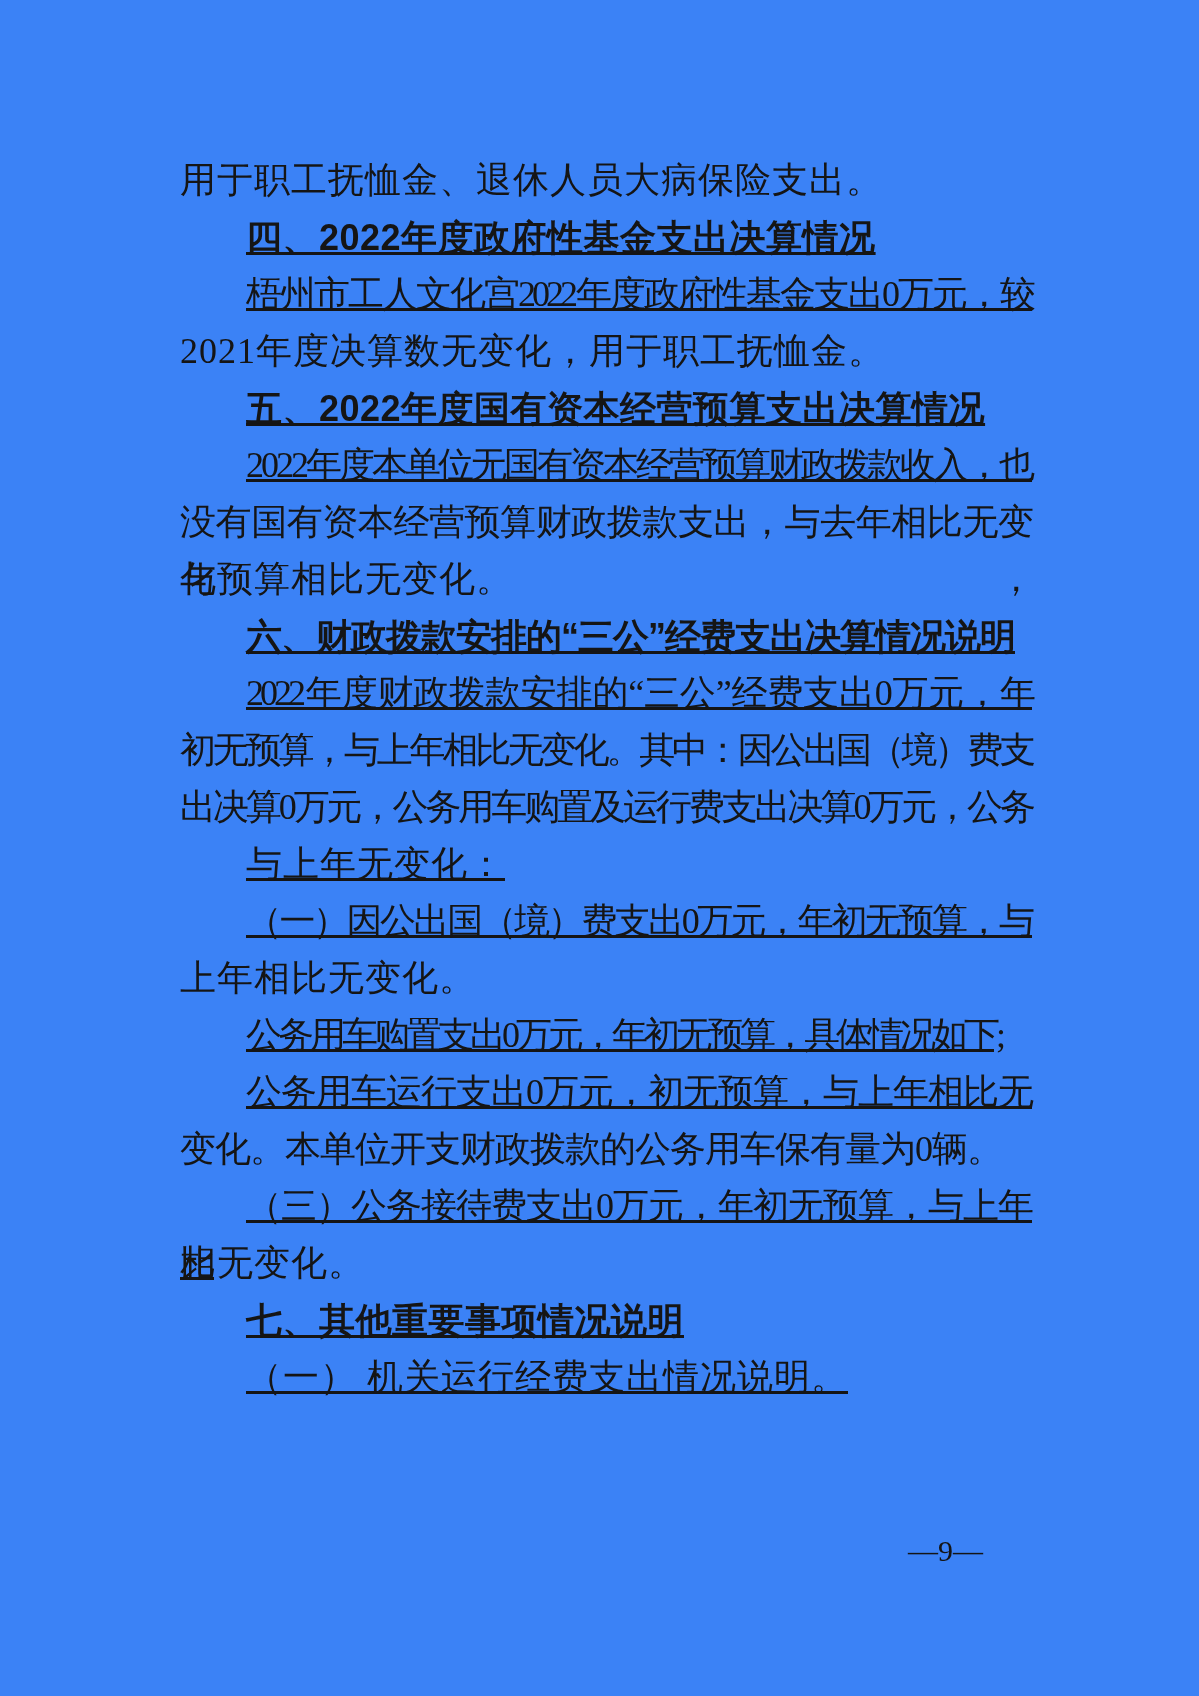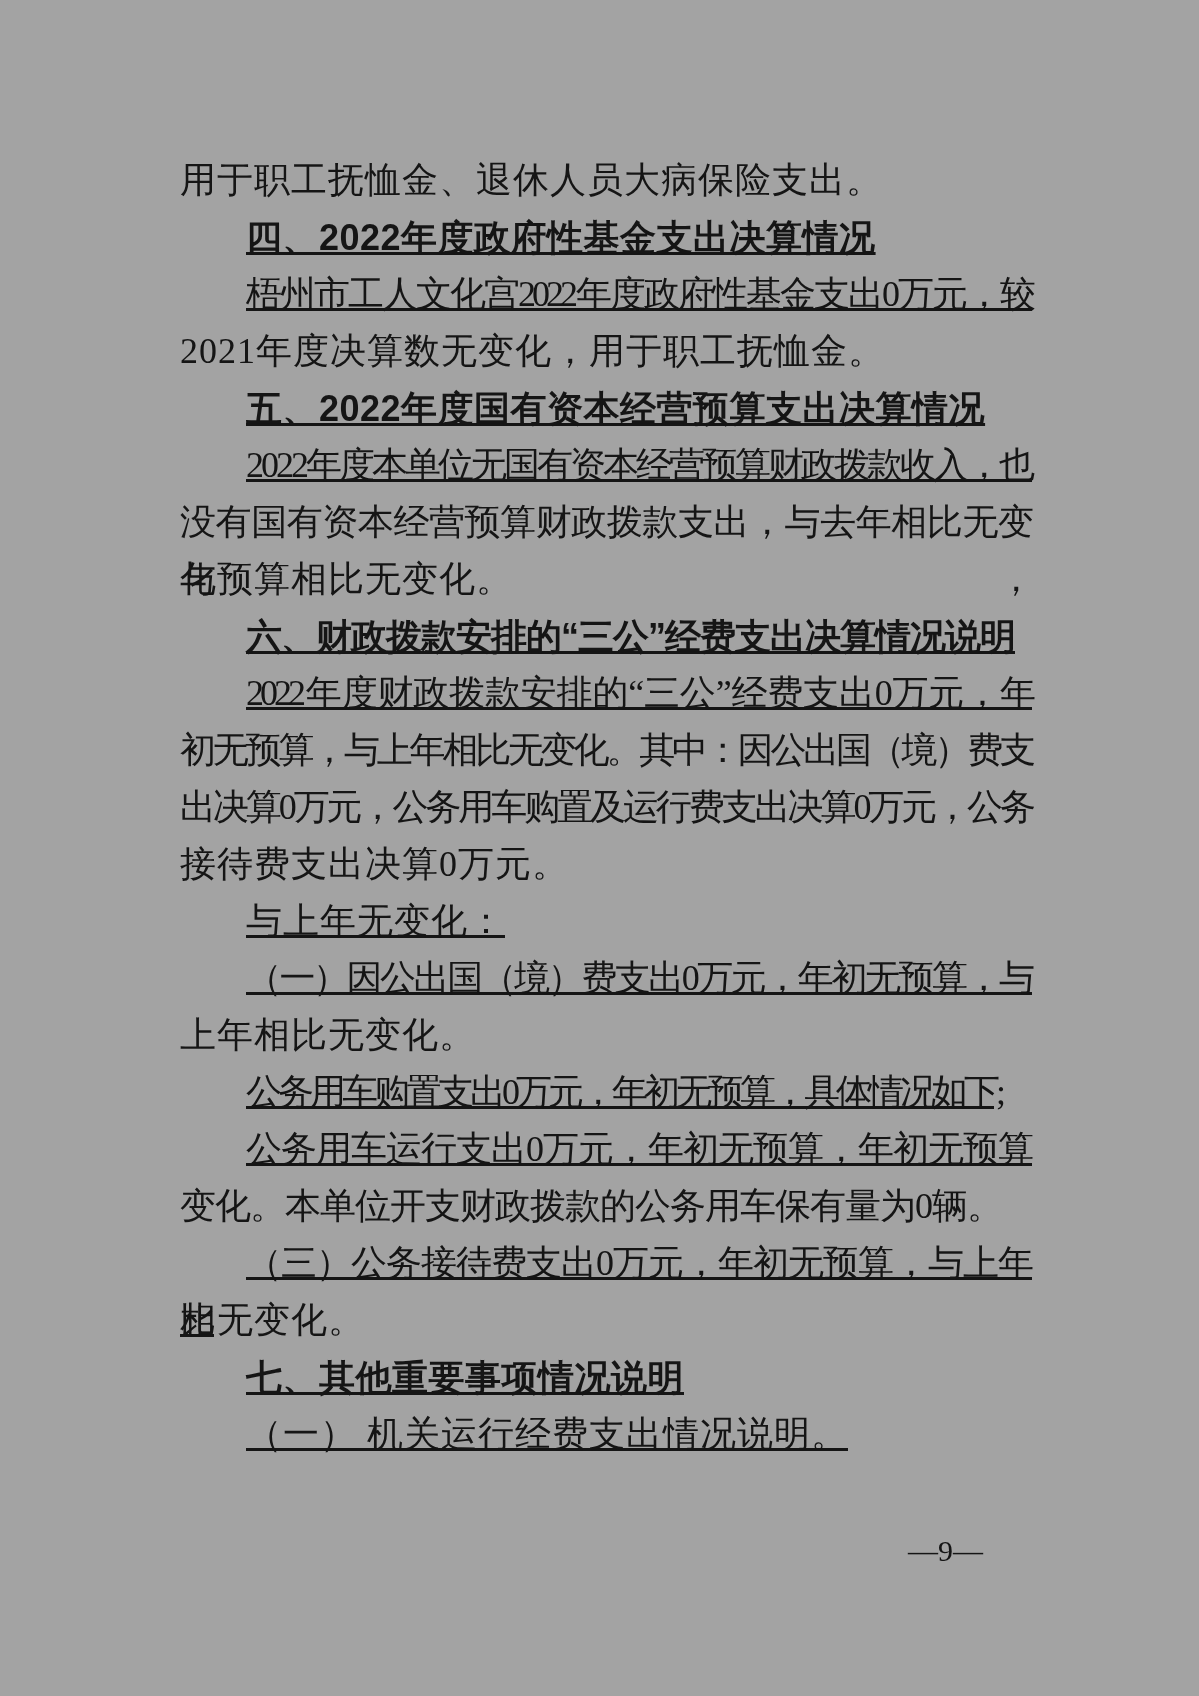--- a/index.html
+++ b/index.html
@@ -1,20 +1,20 @@
 <!DOCTYPE html>
 <html><head>
 <meta charset="utf-8">
 <style>
   html, body { margin: 0; padding: 0; background: #e8e8e8; }
   .page {
     position: relative;
     width: 1199px;
     height: 1696px;
-    background: #a3a3a3;
+    background: #3b82f6;
     overflow: hidden;
     font-family: "Liberation Serif", "DejaVu Serif", serif;
     color: #151515;
   }
   .textblock {
     position: absolute;
     left: 180px;
     top: 152px;
     width: 852px;
     font-size: 36px;
@@ -67,26 +67,25 @@
     <div class="ln ind j t4">梧州市工人文化宫2022年度政府性基金支出0万元，较</div>
     <div class="ln">2021年度决算数无变化，用于职工抚恤金。</div>
     <div class="ln h ind">五、2022年度国有资本经营预算支出决算情况</div>
     <div class="ln ind j t3">2022年度本单位无国有资本经营预算财政拨款收入，也</div>
     <div class="ln j t2">没有国有资本经营预算财政拨款支出，与去年相比无变化，</div>
     <div class="ln">与预算相比无变化。</div>
     <div class="ln h ind t1">六、财政拨款安排的“三公”经费支出决算情况说明</div>
     <div class="ln ind j t4">2022年度财政拨款安排的“三公”经费支出0万元，年</div>
     <div class="ln j t4">初无预算，与上年相比无变化。其中：因公出国（境）费支</div>
     <div class="ln j t4">出决算0万元，公务用车购置及运行费支出决算0万元，公务</div>
-    <div class="ln">接待费支出决算0万元。</div>
     <div class="ln ind">与上年无变化：</div>
     <div class="ln ind j t3">（一）因公出国（境）费支出0万元，年初无预算，与</div>
     <div class="ln">上年相比无变化。</div>
     <div class="ln ind t4">公务用车购置支出0万元，年初无预算，具体情况如下;</div>
-    <div class="ln ind j t2">公务用车运行支出0万元，年初无预算，年初无预算</div>
+    <div class="ln ind j t2">公务用车运行支出0万元，初无预算，与上年相比无</div>
     <div class="ln t1">变化。本单位开支财政拨款的公务用车保有量为0辆。</div>
     <div class="ln ind j t2">（三）公务接待费支出0万元，年初无预算，与上年相</div>
     <div class="ln">比无变化。</div>
     <div class="ln h ind">七、其他重要事项情况说明</div>
     <div class="ln ind">（一） 机关运行经费支出情况说明。</div>
   </div>
   <div class="pagenum">—9—</div>
 </div>
 
 </body></html>

